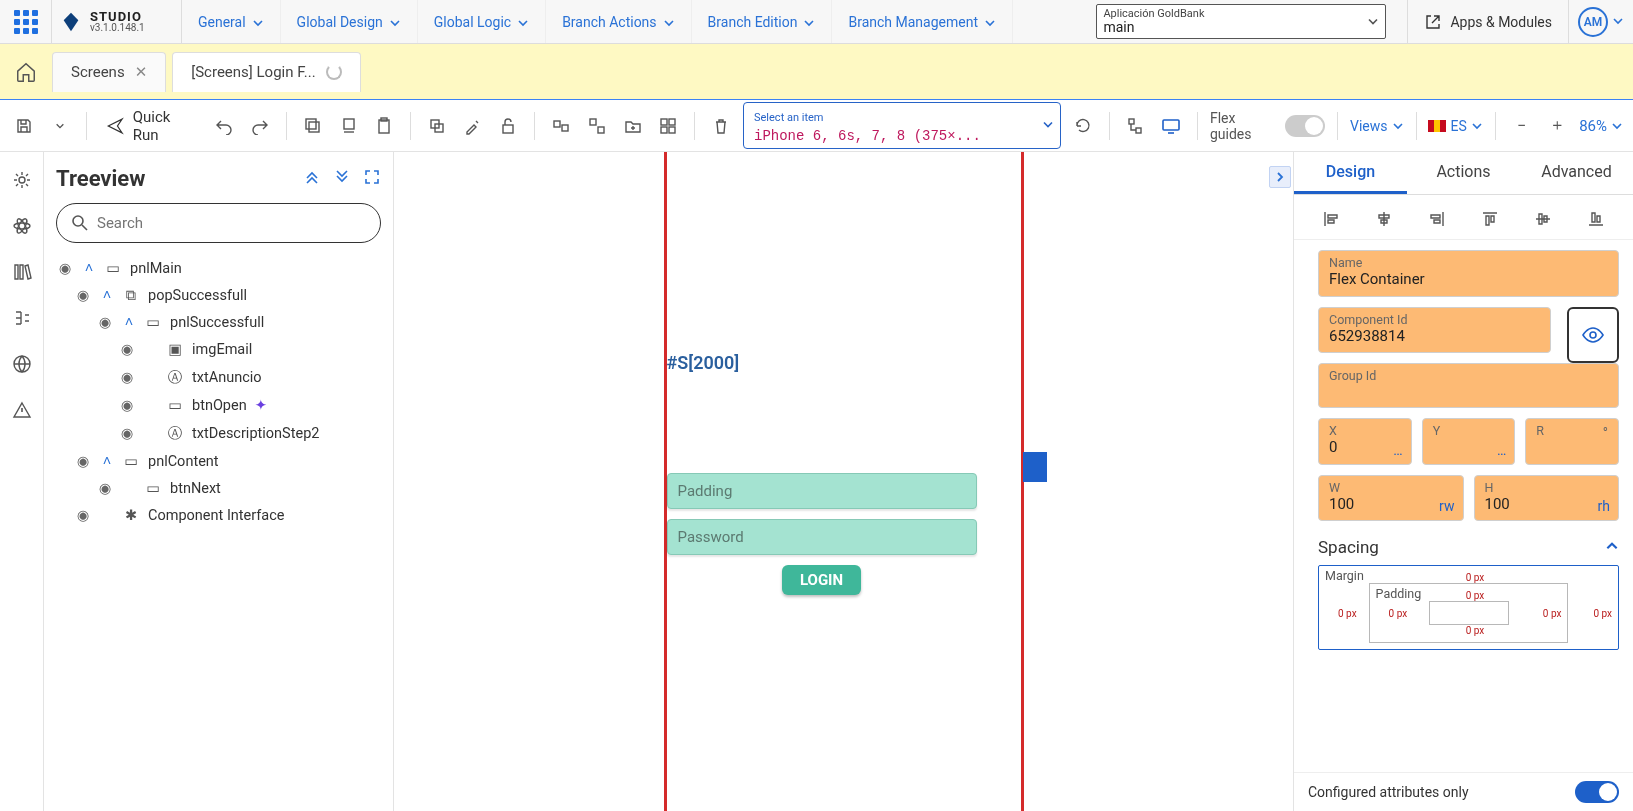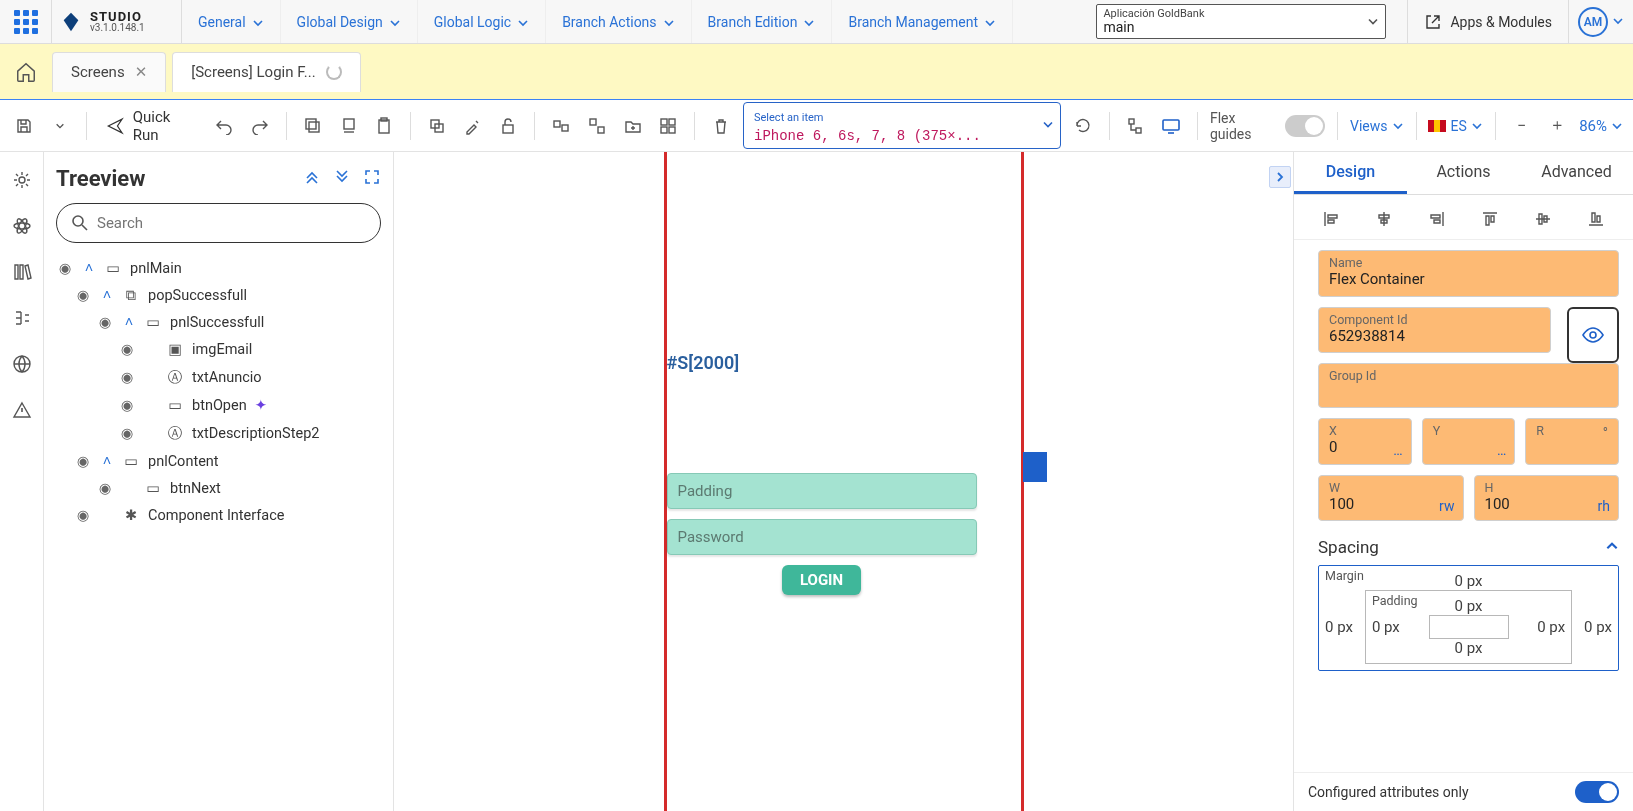--- a/index.html
+++ b/index.html
@@ -102,21 +102,21 @@
 .field-row .field-box { flex:1; display:flex; flex-direction:column; position:relative; }
 .field-box .unit { position:absolute; right:8px; bottom:6px; color:#1e60c9; font-size:14px; }
 .field-box .deg { position:absolute; right:10px; top:6px; color:#666; }
 .id-row { display:flex; gap:16px; align-items:stretch; }
 .id-row .vis-btn { width:52px; border:2px solid #333; border-radius:6px; display:flex; align-items:center; justify-content:center; color:#1e60c9; cursor:pointer; }
 .section-hdr { display:flex; align-items:center; justify-content:space-between; font-size:17px; margin:6px 0 8px 0; cursor:pointer; }
 .section-hdr .chev { color:#1e60c9; }
 .spacing-box { border:1px solid #1e60c9; border-radius:2px; padding:6px; position:relative; }
 .spacing-box .corner-lbl { position:absolute; top:2px; left:6px; font-size:12.5px; color:#555; }
 .spacing-inner { border:1px solid #b8b8b8; margin:20px 36px 8px 36px; padding:6px; position:relative; }
-.spacing-val { font-size:15px; color:#404040; }
+.spacing-val { font-size:10px; color:#b91c1c;margin-left:13px; }
 .sp-top, .sp-bot { text-align:center; }
 .sp-row { display:flex; align-items:center; justify-content:space-between; gap:6px; }
 .padding-center { border:1px solid #b8b8b8; width:80px; height:24px; }
 .cfg-row { display:flex; align-items:center; justify-content:space-between; padding:8px 14px; border-top:1px solid #eee; }
 .switch.on { background:#1e60c9; }
 .switch.on::after { right:2px; left:auto; }
 
 
 .chev svg, .ico svg { width:100%; height:100%; }
 

